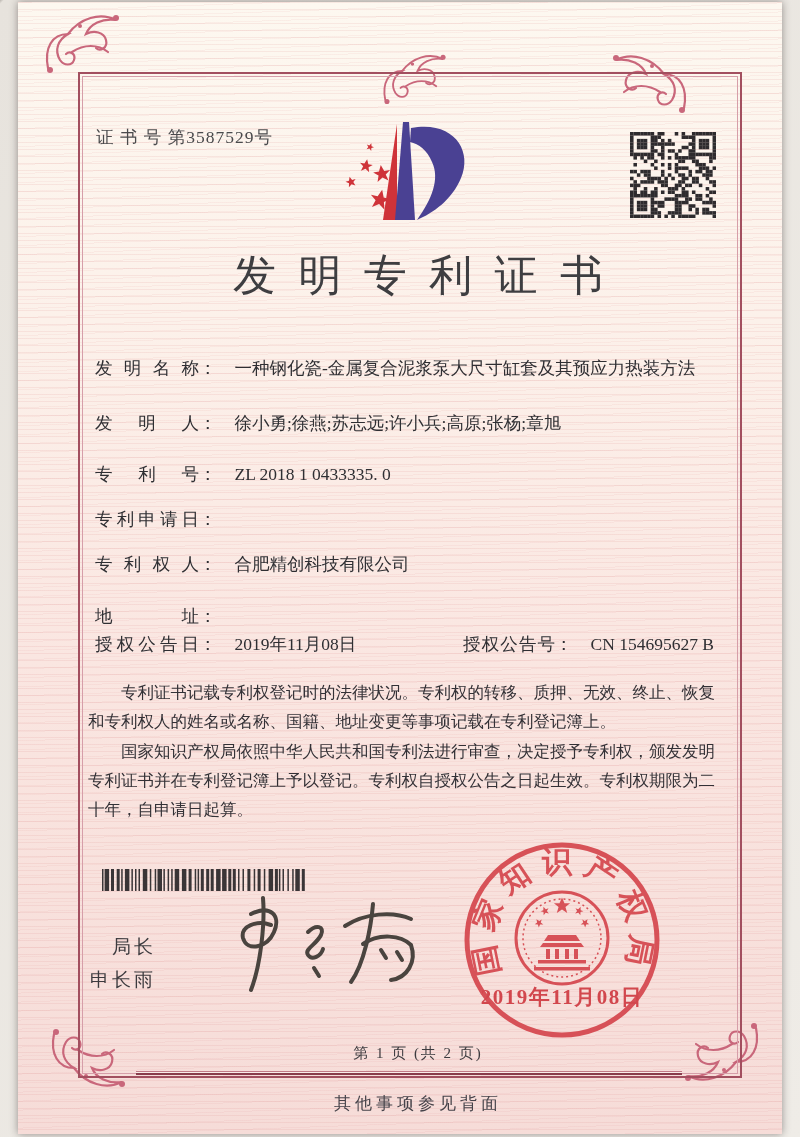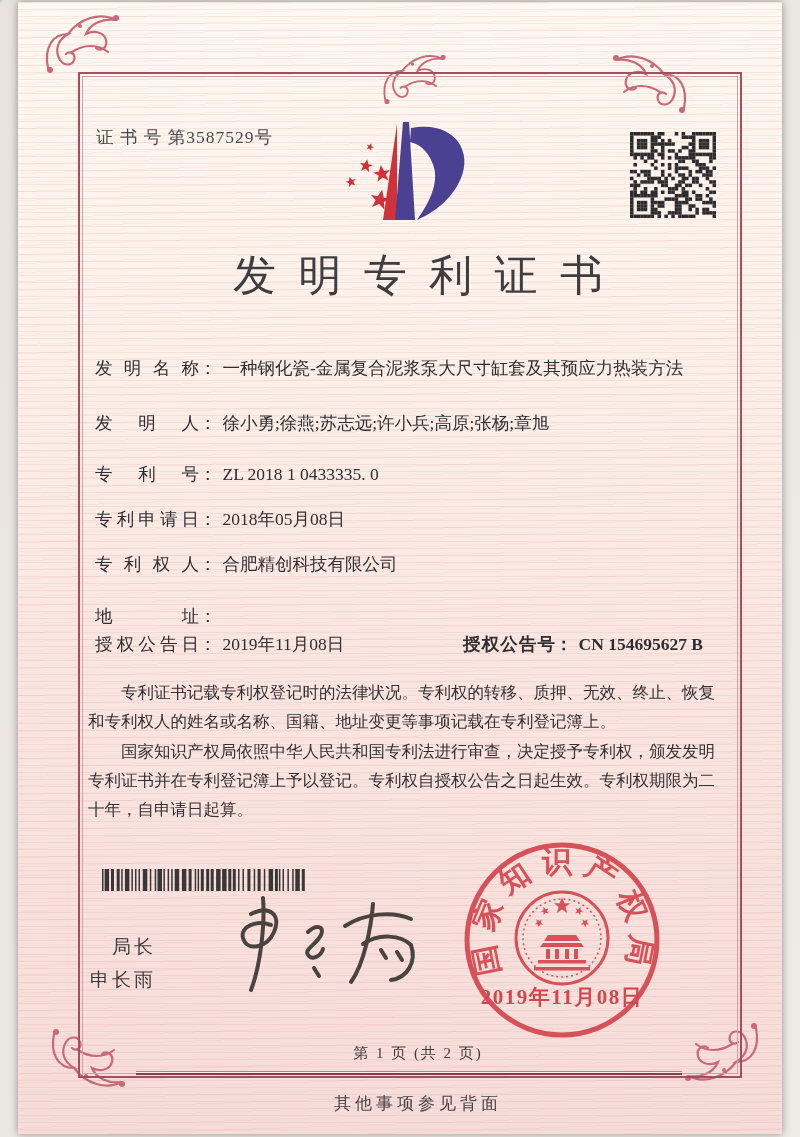--- a/index.html
+++ b/index.html
@@ -22,24 +22,24 @@
   .logo{position:absolute;left:315px;top:114px;width:152px;height:120px;}
   .qr{position:absolute;left:612px;top:130px;width:86px;height:86px;}
 
   .title{position:absolute;left:0;top:245px;width:800px;text-align:center;
          font-size:43px;color:#3e3e41;letter-spacing:.52em;text-indent:.52em;font-weight:500;}
 
   .fields{position:absolute;left:77px;top:354px;width:626px;font-size:17.5px;color:#2f2f33;}
   .row{display:flex;line-height:24px;position:relative;}
   .f-label{display:inline-block;width:104px;text-align:justify;text-align-last:justify;flex:0 0 104px;}
   .colon{flex:0 0 auto;}
-  .f-value{margin-left:6px;flex:1;}
+  .f-value{margin-left:18px;flex:1;}
   .mb-a{margin-bottom:31px}.mb-b{margin-bottom:27px}.mb-c{margin-bottom:21px}
   .mb-d{margin-bottom:21px}.mb-e{margin-bottom:28px}.mb-f{margin-bottom:4px}
-  .grant-no{position:absolute;left:368px;top:0;display:flex;font-weight:bold;}
+  .grant-no{position:absolute;left:368px;top:0;display:flex;}
   .grant-no .f-label{width:92px;flex-basis:92px;}
 
   .paras{position:absolute;left:70px;top:676px;width:630px;font-size:16.5px;line-height:1.78;color:#333136;}
   .paras p{margin:0;text-indent:2em;}
 
   .barcode{position:absolute;left:82px;top:866px;width:212px;height:24px;}
 
   .officer{position:absolute;left:72px;top:928px;font-size:19px;color:#3c3a3e;letter-spacing:3px;line-height:33px;text-align:right;}
   .signature{position:absolute;left:195px;top:890px;width:220px;height:108px;}
 
@@ -445,21 +445,20 @@
         <span class="f-value">徐小勇;徐燕;苏志远;许小兵;高原;张杨;章旭</span>
       </div>
       <div class="row mb-c">
         <span class="f-label">专利号</span>
           <span class="colon">：</span>
         <span class="f-value">ZL 2018 1 0433335. 0</span>
       </div>
       <div class="row mb-d">
         <span class="f-label">专利申请日</span>
           <span class="colon">：</span>
-        <span class="f-value">2018年05月08日</span>
       </div>
       <div class="row mb-e">
         <span class="f-label">专利权人</span>
           <span class="colon">：</span>
         <span class="f-value">合肥精创科技有限公司</span>
       </div>
       <div class="row mb-f">
         <span class="f-label">地址</span>
           <span class="colon">：</span>
       </div>

